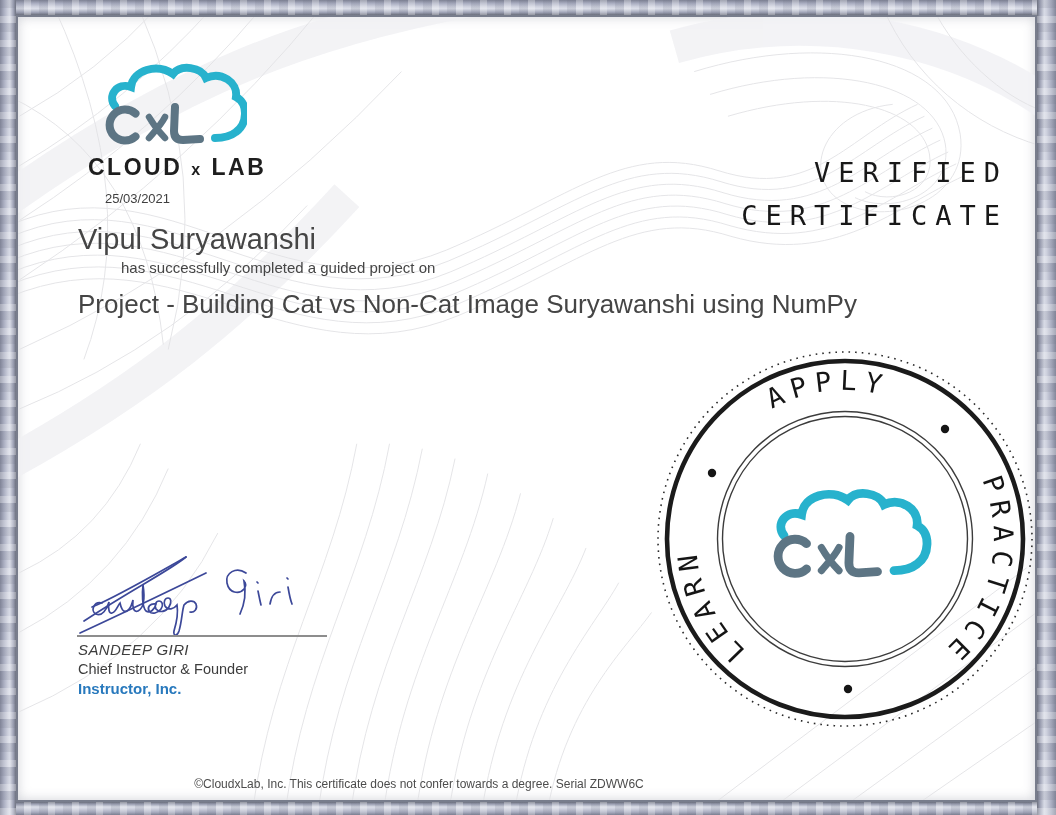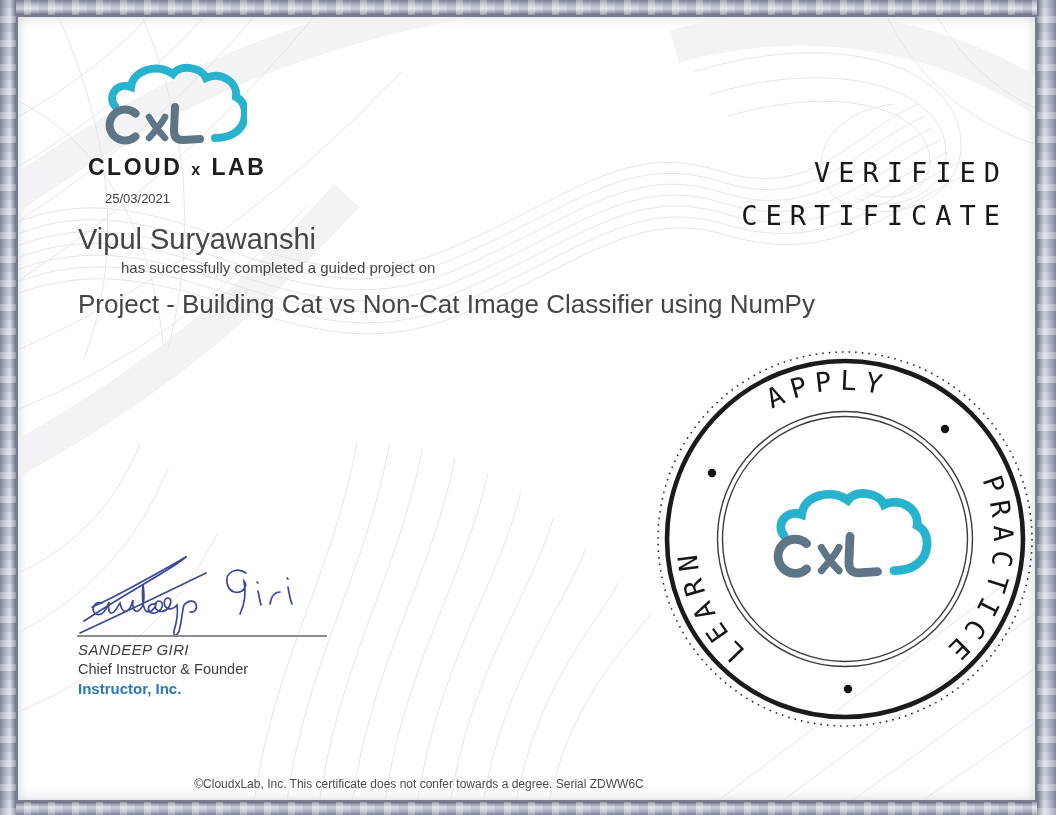--- a/index.html
+++ b/index.html
@@ -130,21 +130,21 @@
 
   <div class="abs wordmark">
     <span>CLOUD</span>
     <span class="xsm">x</span>
     <span>LAB</span>
   </div>
 
   <div class="abs issue-date">25/03/2021</div>
   <div class="abs recipient">Vipul Suryawanshi</div>
   <div class="abs statement">has successfully completed a guided project on</div>
-  <div class="abs course-title">Project - Building Cat vs Non-Cat Image Classifier using NumPy</div>
+  <div class="abs course-title">Project - Building Cat vs Non-Cat Image Suryawanshi using NumPy</div>
 
   <div class="abs verified">
     <div>VERIFIED</div>
     <div>CERTIFICATE</div>
   </div>
 
   <svg class="abs" style="left:632px;top:327px;" width="390" height="390" viewBox="-195 -195 390 390" xmlns="http://www.w3.org/2000/svg">
     <circle cx="0" cy="0" r="187" fill="none" stroke="#2a2a2a" stroke-width="1.6" stroke-dasharray="1.6 5"></circle>
     <circle cx="0" cy="0" r="178" fill="none" stroke="#1b1b1b" stroke-width="4.6"></circle>
     <circle cx="0" cy="0" r="127.5" fill="none" stroke="#3c3c3c" stroke-width="1.4"></circle>

